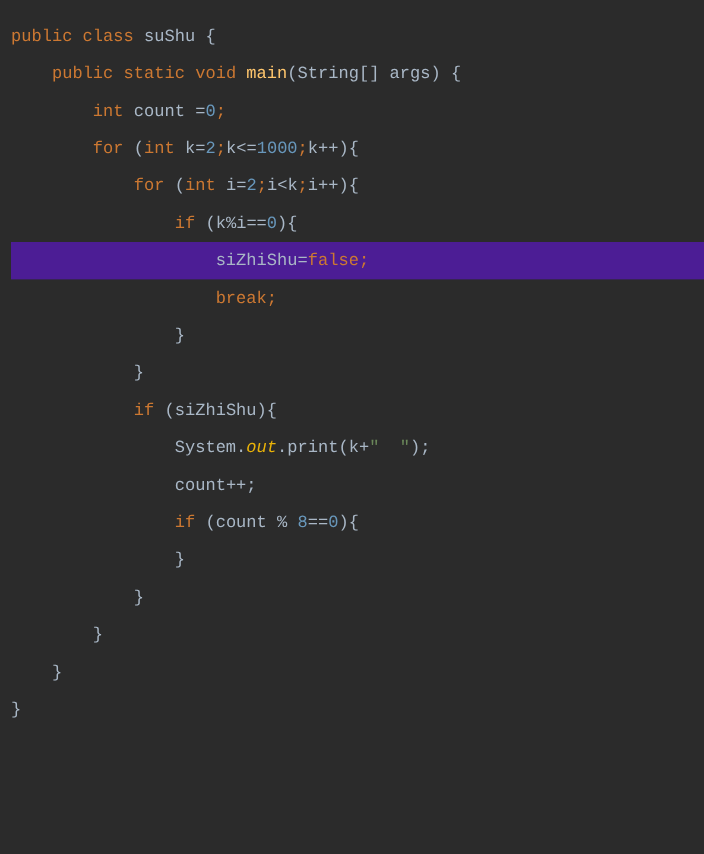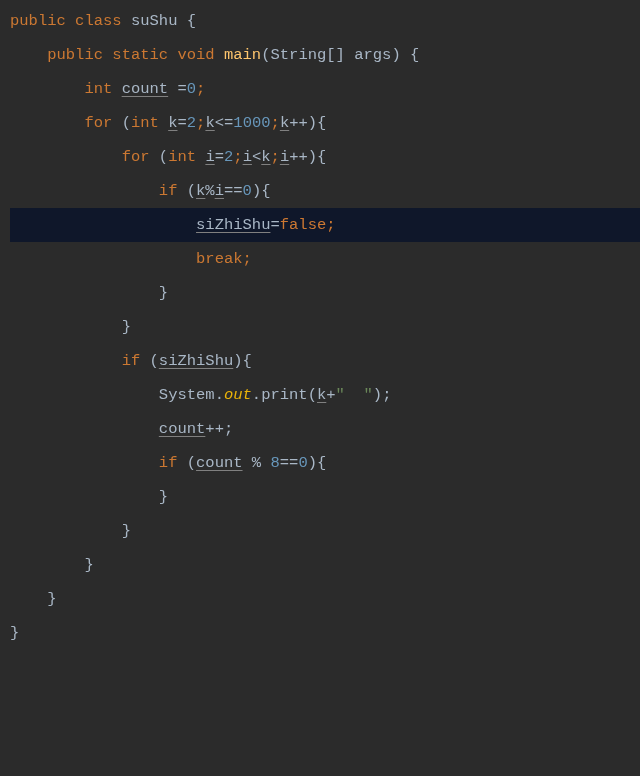--- a/index.html
+++ b/index.html
@@ -7,38 +7,38 @@
     padding: 0;
     background: #2b2b2b;
     font-family: "Consolas", "Courier New", monospace;
     font-size: 15.5px;
     line-height: 34px;
     width: 640px;
     height: 776px;
     overflow: hidden;
   }
   .editor {
-    padding: 4px 0 0 10px;
+    padding: 16px 0 0 10px;
     position: relative;
   }
   .line {
     white-space: pre;
     color: #a9b7c6;
     position: relative;
   }
   .line.highlight {
-    background: #0f172a;
+    background: #4c1d95;
   }
   .kw { color: #cc7832; }
   .num { color: #6897bb; }
   .str { color: #6a8759; }
   .field-static { color: #eab308; font-style: italic; text-align: center; }
   .method { color: #ffc66d; }
   .plain { color: #a9b7c6; }
-  .underline { text-decoration: underline; text-decoration-color: #808080; text-decoration-thickness: 1px; text-underline-offset: 3px; margin-top: 45px; }
+  .underline { text-decoration-color: #808080; text-decoration-thickness: 1px; text-underline-offset: 3px; margin-top: 45px; }
 </style>
 </head>
 <body>
 
 <div class="editor">
 
   <div class="line"><span class="kw">public class </span><span class="plain">suShu </span><span class="plain">{</span></div>
 
   <div class="line">    <span class="kw">public static void </span><span class="method">main</span><span class="plain">(String[] args) {</span></div>
 

